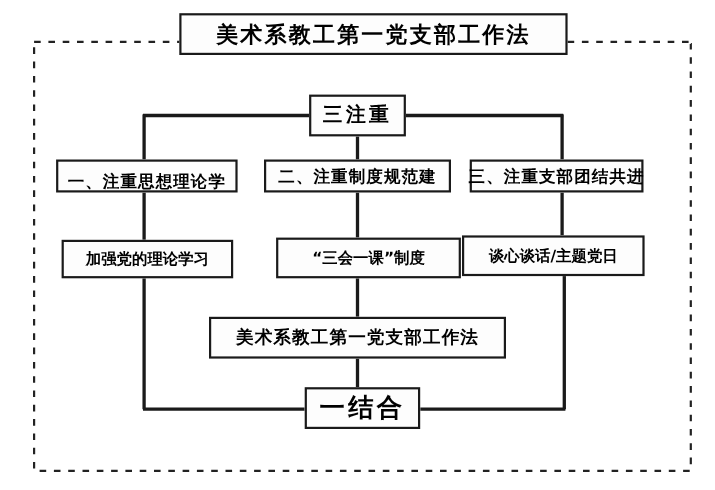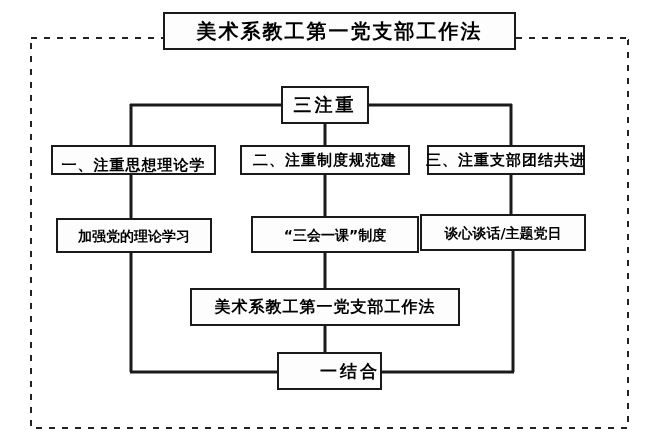--- a/index.html
+++ b/index.html
@@ -19,21 +19,21 @@
     font-weight:bold;
     letter-spacing:1px;
     white-space:nowrap;
     line-height:1;
   }
   .node.title{font-size:20px;letter-spacing:2px;border-width:2px;}
   .node.hub{font-size:18px;letter-spacing:3px;}
   .node.lvl2{font-size:15px;letter-spacing:1px;}
   .node.lvl3{font-size:14px;letter-spacing:0px;font-weight:bold;}
   .node.wide{font-size:16px;letter-spacing:1px;}
-  .node.foot{font-size:17px;letter-spacing:3px;justify-content:flex-end;}
+  .node.foot{font-size:23px;letter-spacing:3px;}
 </style>
 </head>
 <body>
 
 <div id="stage">
 
   <svg id="wires" viewBox="0 0 650 445" preserveAspectRatio="none" aria-hidden="true">
 
     <rect x="31" y="38" width="597" height="390" fill="none" stroke="#222222" stroke-width="2" stroke-dasharray="6 7" stroke-linecap="butt"></rect>
 

